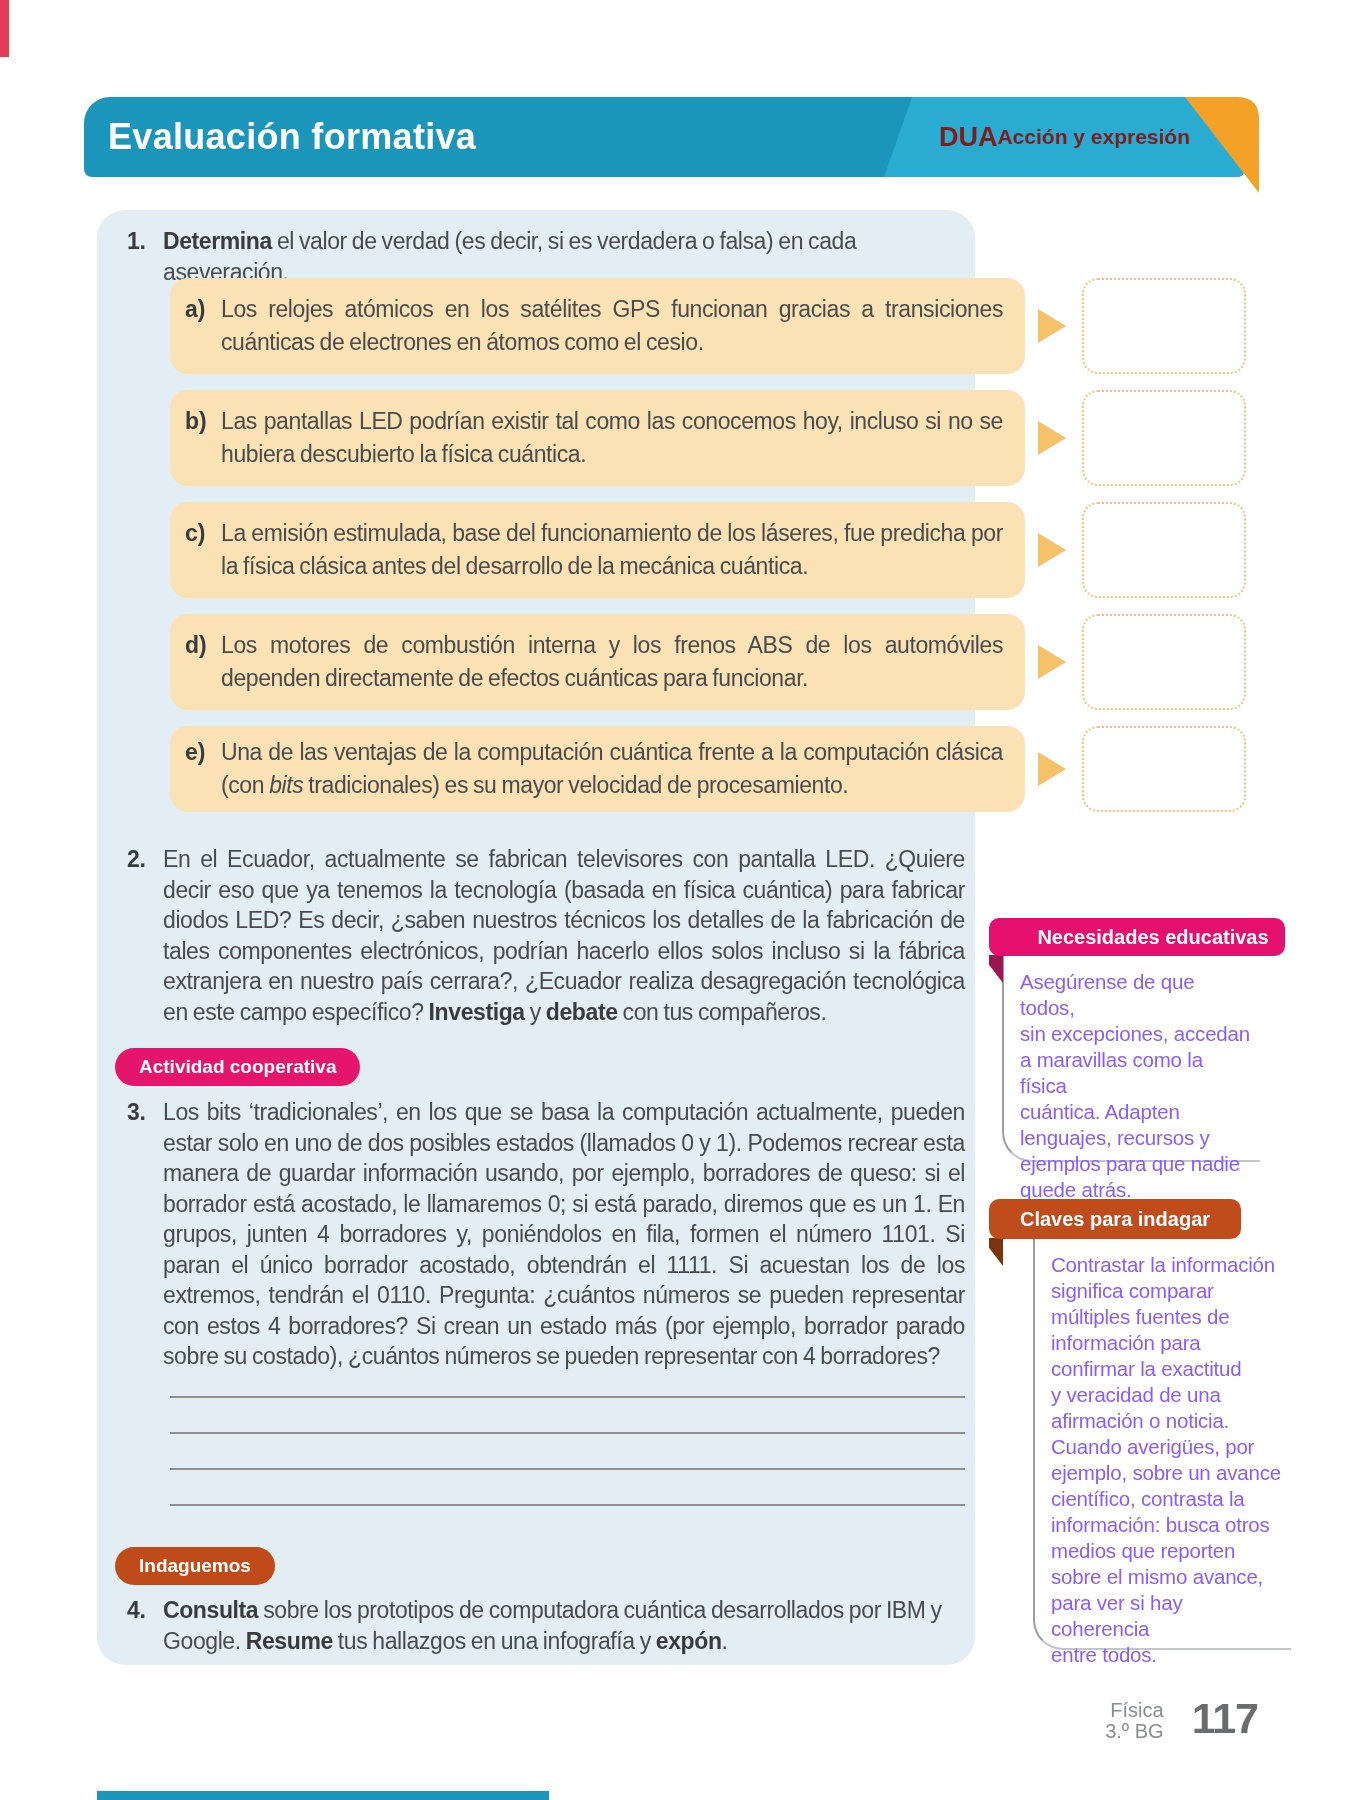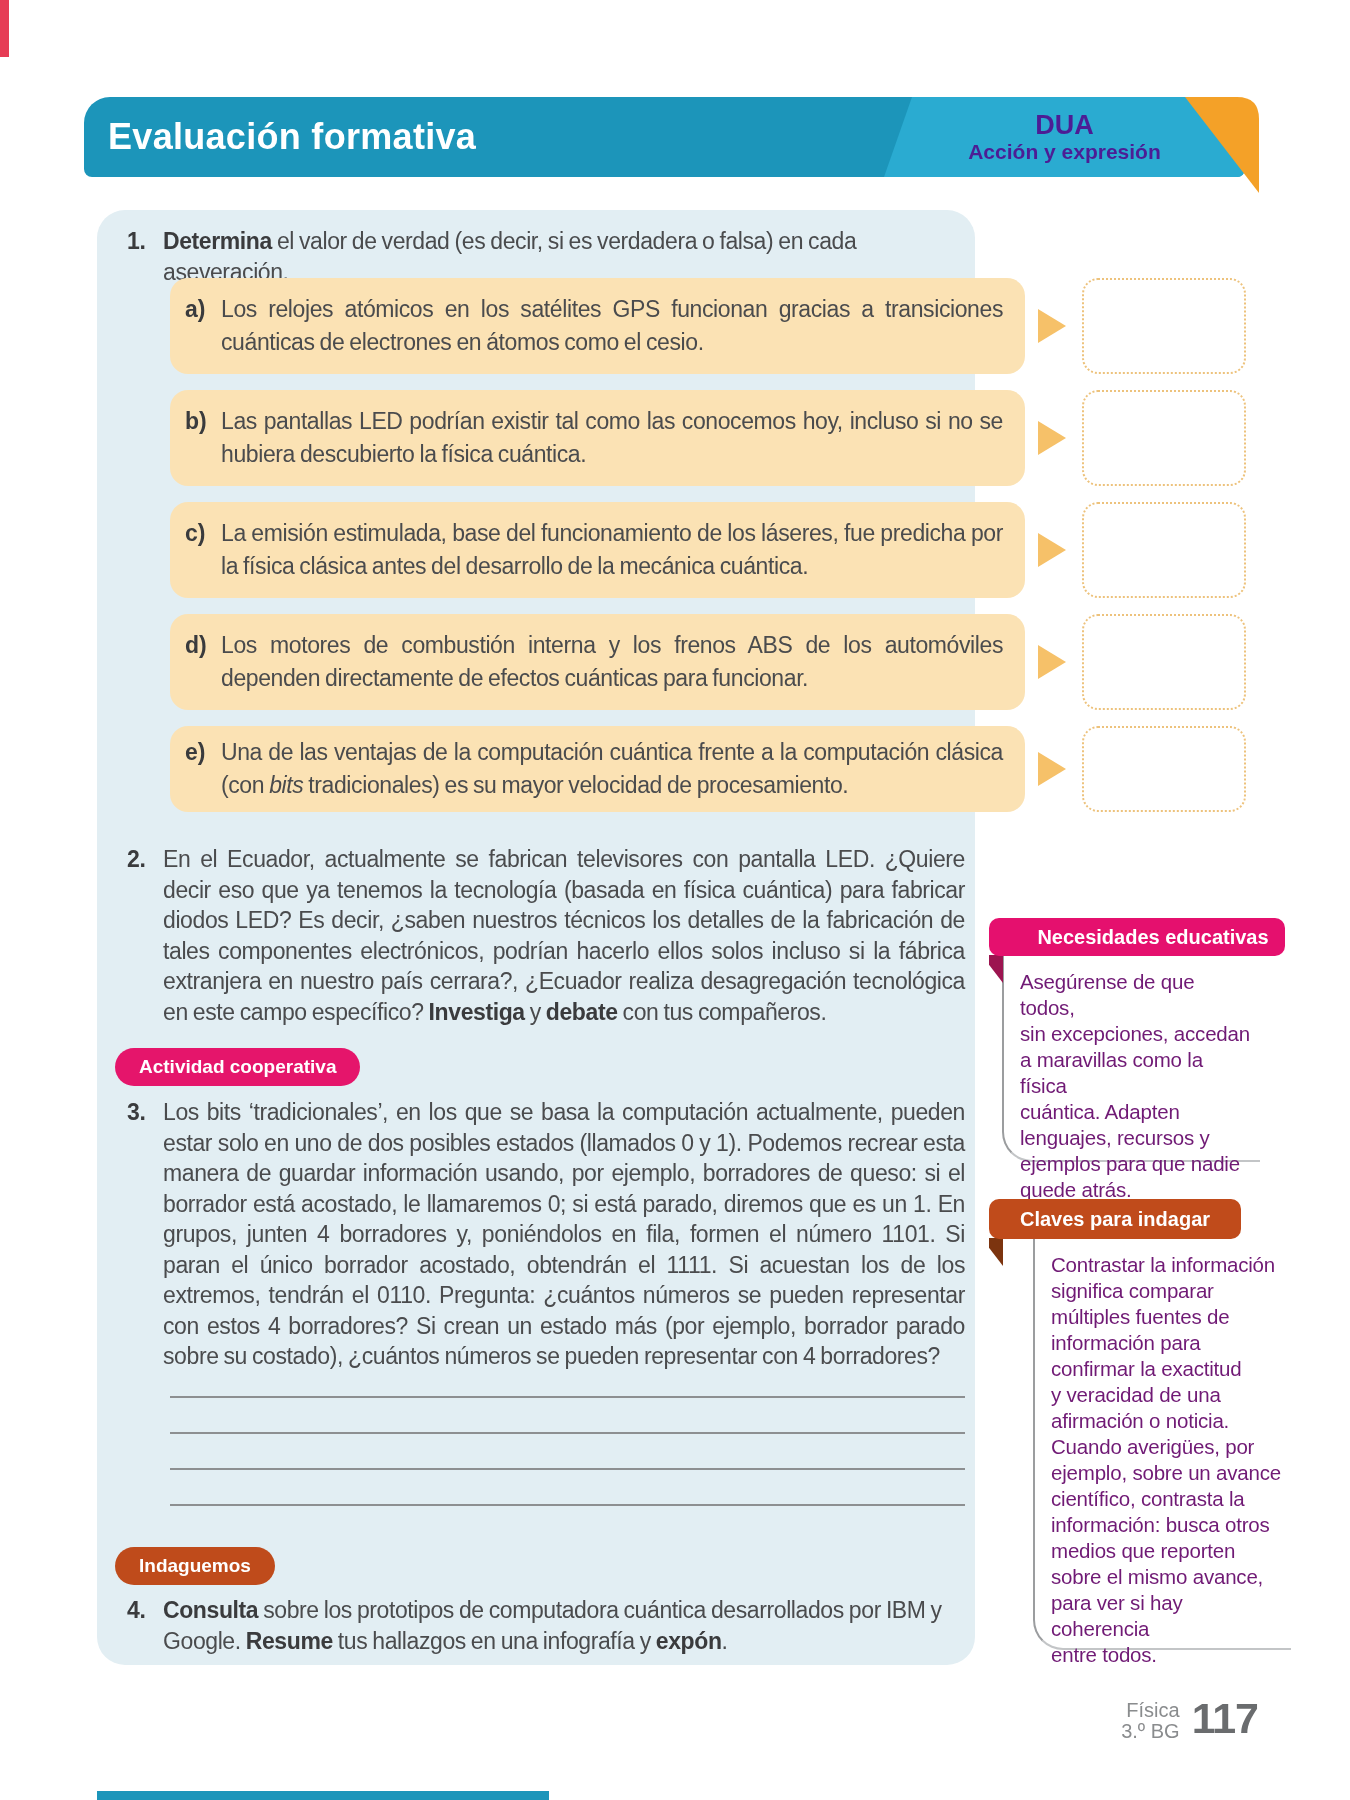--- a/index.html
+++ b/index.html
@@ -10,21 +10,21 @@
   
   .red-tab{position:absolute;left:0;top:0;width:9px;height:57px;background:#e63c55;}
   .bottom-bar{position:absolute;left:97px;top:1791px;width:452px;height:9px;background:#1c95ba;}
   
   .header{position:absolute;left:84px;top:97px;width:1161px;height:80px;
     background:#1c95ba;border-radius:26px 20px 8px 8px;}
   .header-title{position:absolute;left:24px;top:50%;transform:translateY(-50%);
     color:#ffffff;font-size:36px;font-weight:bold;letter-spacing:.3px;white-space:nowrap;}
   .dua-panel{position:absolute;right:0;top:0;width:361px;height:100%;background:#2aabd1;
     clip-path:polygon(28px 0,100% 0,100% 100%,0 100%);border-radius:0 20px 8px 0;
-    display:flex;flex-direction:column;justify-content:center;align-items:center;color:#4c1d95;}
+    display:flex;flex-direction:row;justify-content:center;align-items:center;color:#7f1d1d;}
   .dua-title{font-size:27px;font-weight:bold;line-height:30px;}
   .dua-subtitle{font-size:21px;font-weight:bold;line-height:24px;}
   .orange-corner{position:absolute;left:1185px;top:97px;width:74px;height:96px;z-index:3;}
   
   .panel{position:absolute;left:97px;top:210px;width:878px;height:1455px;
     background:#e2eef3;border-radius:28px;}
   .qblock{position:absolute;left:163px;width:802px;font-size:23px;line-height:30.5px;
     text-align:justify;letter-spacing:-.4px;word-spacing:-1px;color:#4a4b4d;}
   .qblock.single{text-align:left;}
   .q-num{position:absolute;left:-36px;top:0;font-weight:bold;color:#3a3b3d;}
@@ -50,25 +50,25 @@
   
   .side-badge{position:absolute;left:989px;border-radius:10px;color:#ffffff;font-weight:bold;
     font-size:20px;display:flex;align-items:center;justify-content:center;z-index:2;white-space:nowrap;}
   .side-badge.pink{background:#e5106e;}
   .side-badge.rust{background:#c04b1b;}
   .side-tail{position:absolute;left:989px;width:14px;height:28px;z-index:1;}
   .tail-pink{background:#9c1450;clip-path:polygon(0 0,100% 0,100% 100%,0 35%);}
   .tail-rust{background:#7c340f;clip-path:polygon(0 0,100% 0,100% 100%,0 35%);}
   .note-box{position:absolute;left:1002px;width:258px;box-sizing:border-box;
     border-left:2px solid #9b9d9f;border-bottom:2px solid #c3c5c7;border-bottom-left-radius:30px;
-    padding:14px 6px 0 16px;font-size:20.5px;line-height:26px;color:#701a75;
+    padding:14px 6px 0 16px;font-size:20.5px;line-height:26px;color:#8b5cf6;
     letter-spacing:-.2px;white-space:pre-line;}
   
   .footer{position:absolute;left:1040px;top:1697px;width:218px;display:flex;
-    justify-content:flex-end;align-items:flex-start;gap:12px;}
+    justify-content:flex-end;align-items:flex-start;gap:28px;}
   .footer-labels{text-align:right;font-size:20px;line-height:21px;color:#8a8c8e;padding-top:3px;}
   .footer-page{font-size:43px;font-weight:bold;color:#6a6c6e;line-height:43px;letter-spacing:-1px;}
 </style>
 </head>
 <body>
 
 <div class="page">
 
   <div class="red-tab"></div>
 

